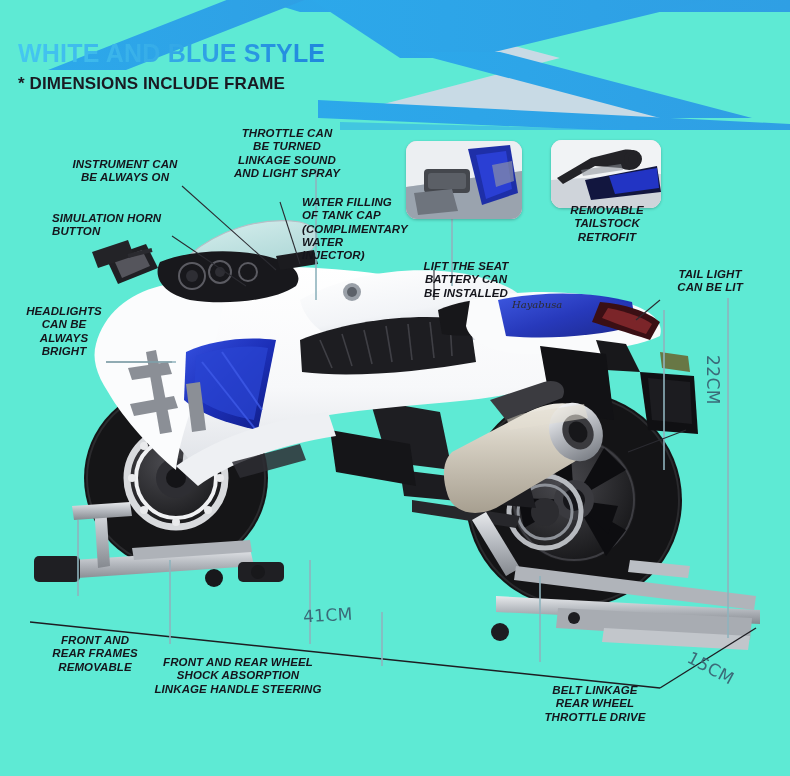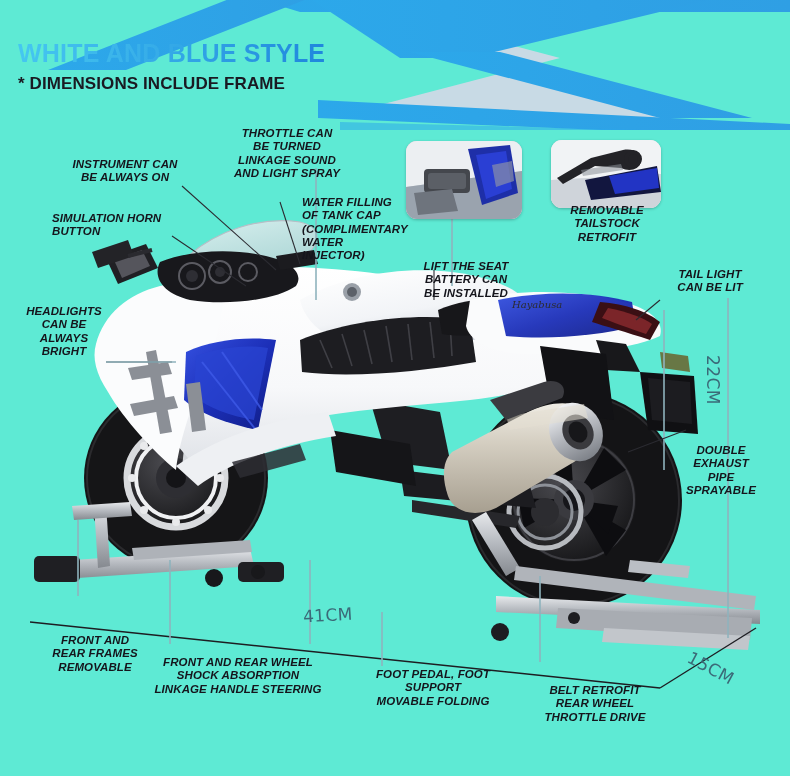--- a/index.html
+++ b/index.html
@@ -429,38 +429,31 @@
 BATTERY CAN
 BE INSTALLED</div>
 
   <div class="callout c-center" style="left:556px; top:204px; width:102px;">REMOVABLE
 TAILSTOCK
 RETROFIT</div>
 
   <div class="callout c-center" style="left:660px; top:268px; width:100px;">TAIL LIGHT
 CAN BE LIT</div>
 
-  <div class="callout c-center" style="left:672px; top:444px; width:98px;">DOUBLE
-EXHAUST
-PIPE
-SPRAYABLE</div>
 
   <div class="callout c-center" style="left:36px; top:634px; width:118px;">FRONT AND
 REAR FRAMES
 REMOVABLE</div>
 
   <div class="callout c-center" style="left:128px; top:656px; width:220px;">FRONT AND REAR WHEEL
 SHOCK ABSORPTION
 LINKAGE HANDLE STEERING</div>
 
-  <div class="callout c-center" style="left:360px; top:668px; width:146px;">FOOT PEDAL, FOOT
-SUPPORT
-MOVABLE FOLDING</div>
-
-  <div class="callout c-center" style="left:530px; top:684px; width:130px;">BELT RETROFIT
+
+  <div class="callout c-center" style="left:530px; top:684px; width:130px;">BELT LINKAGE
 REAR WHEEL
 THROTTLE DRIVE</div>
 
   <div class="dim" id="dim-22">22CM</div>
   <div class="dim" id="dim-41">41CM</div>
   <div class="dim" id="dim-15">15CM</div>
 
 </div>
 
 </body></html>

